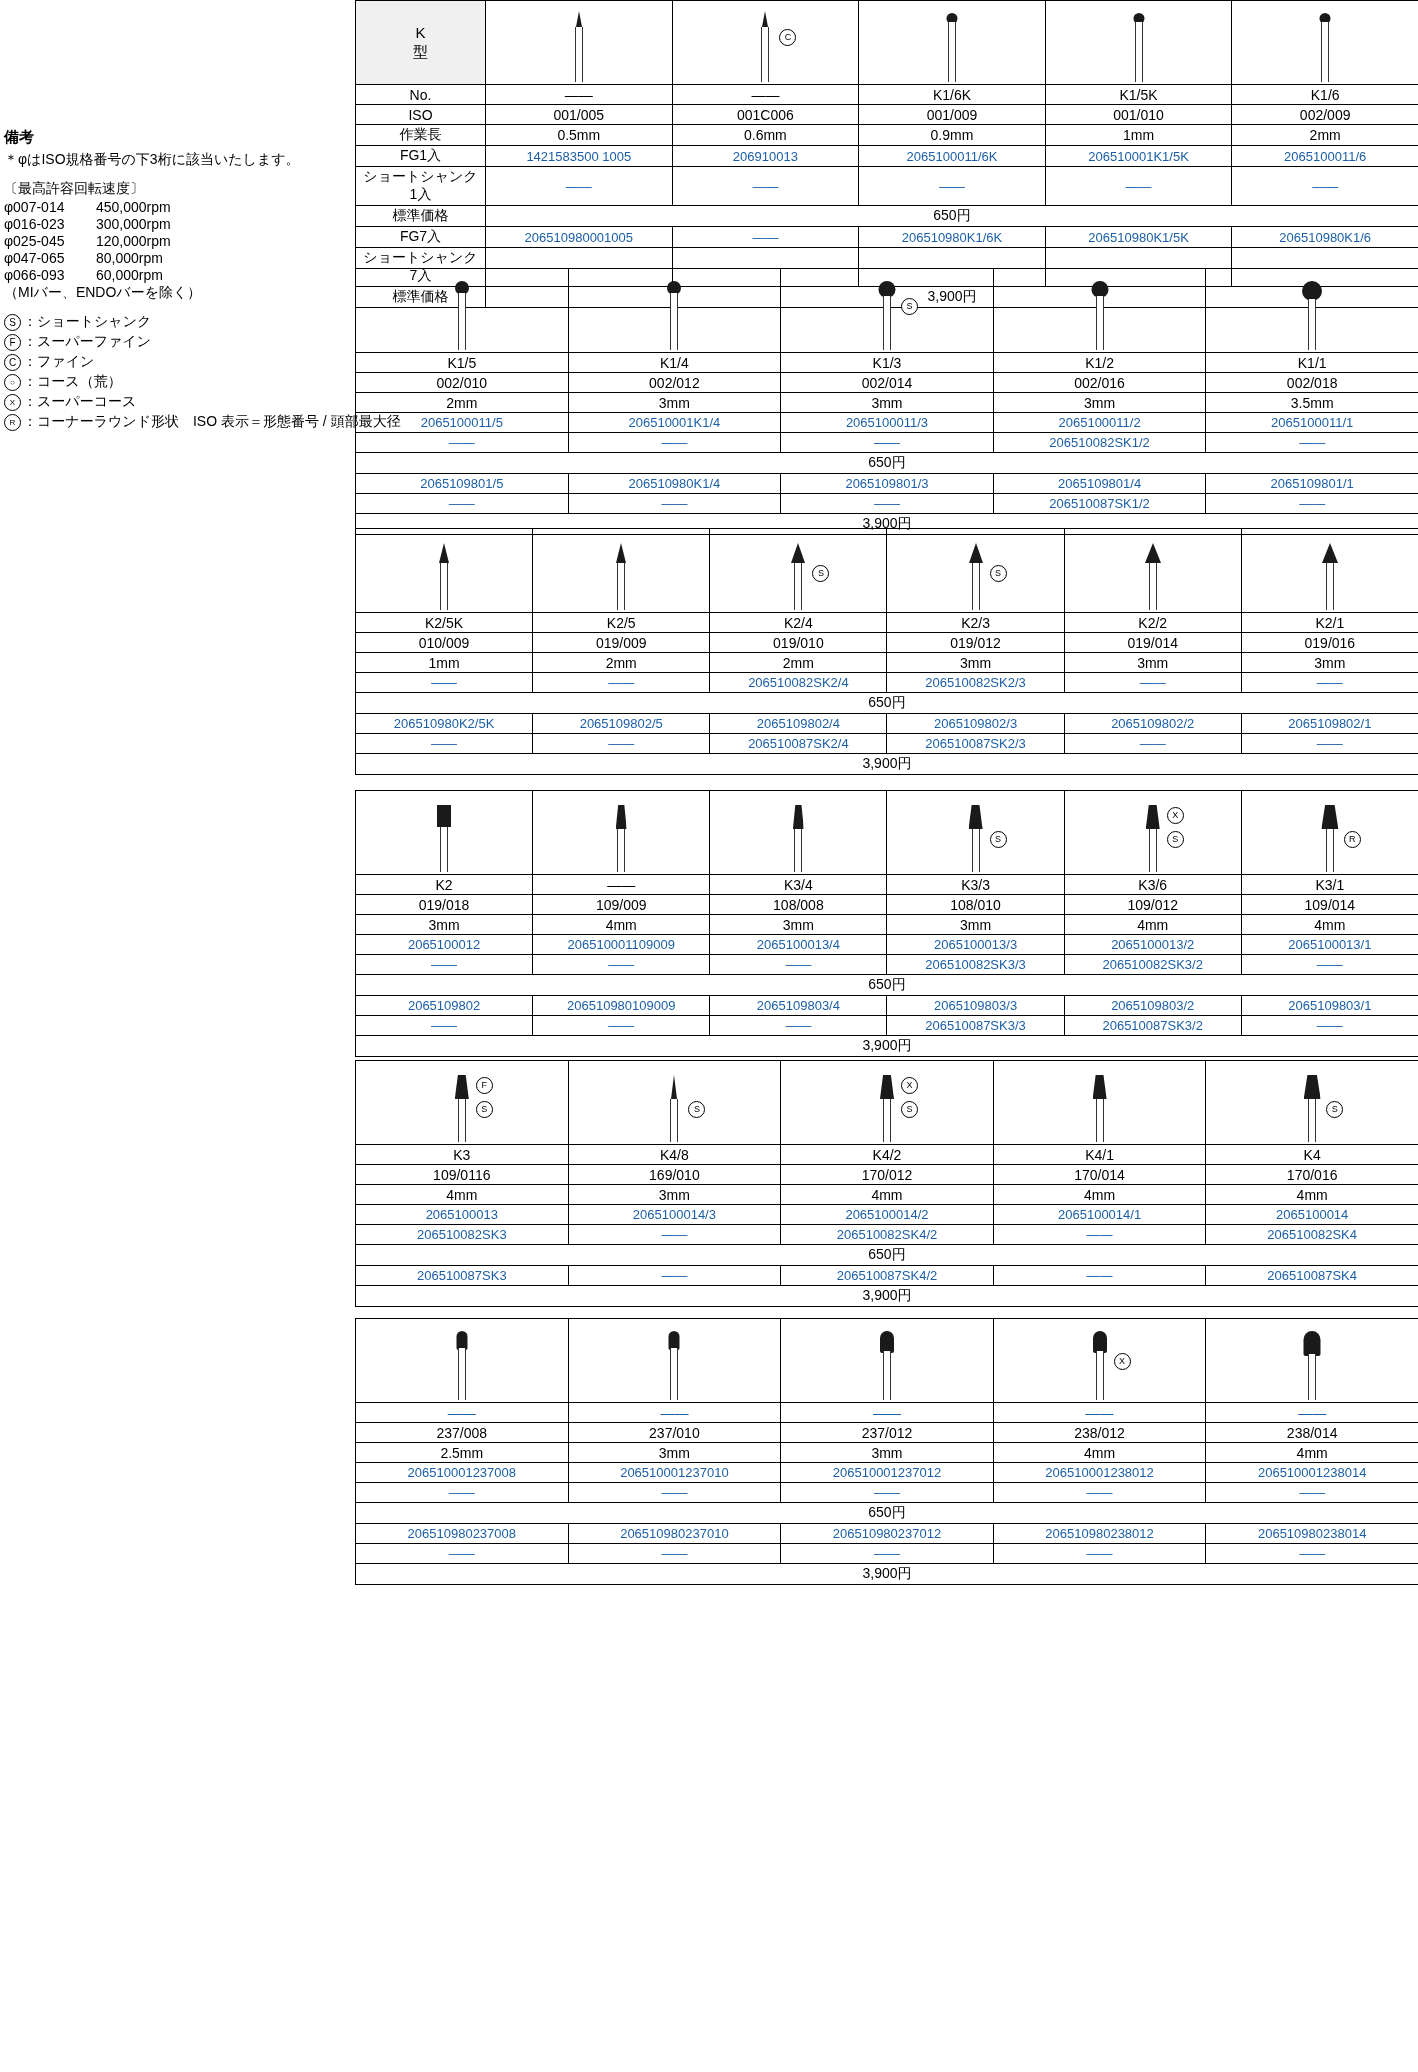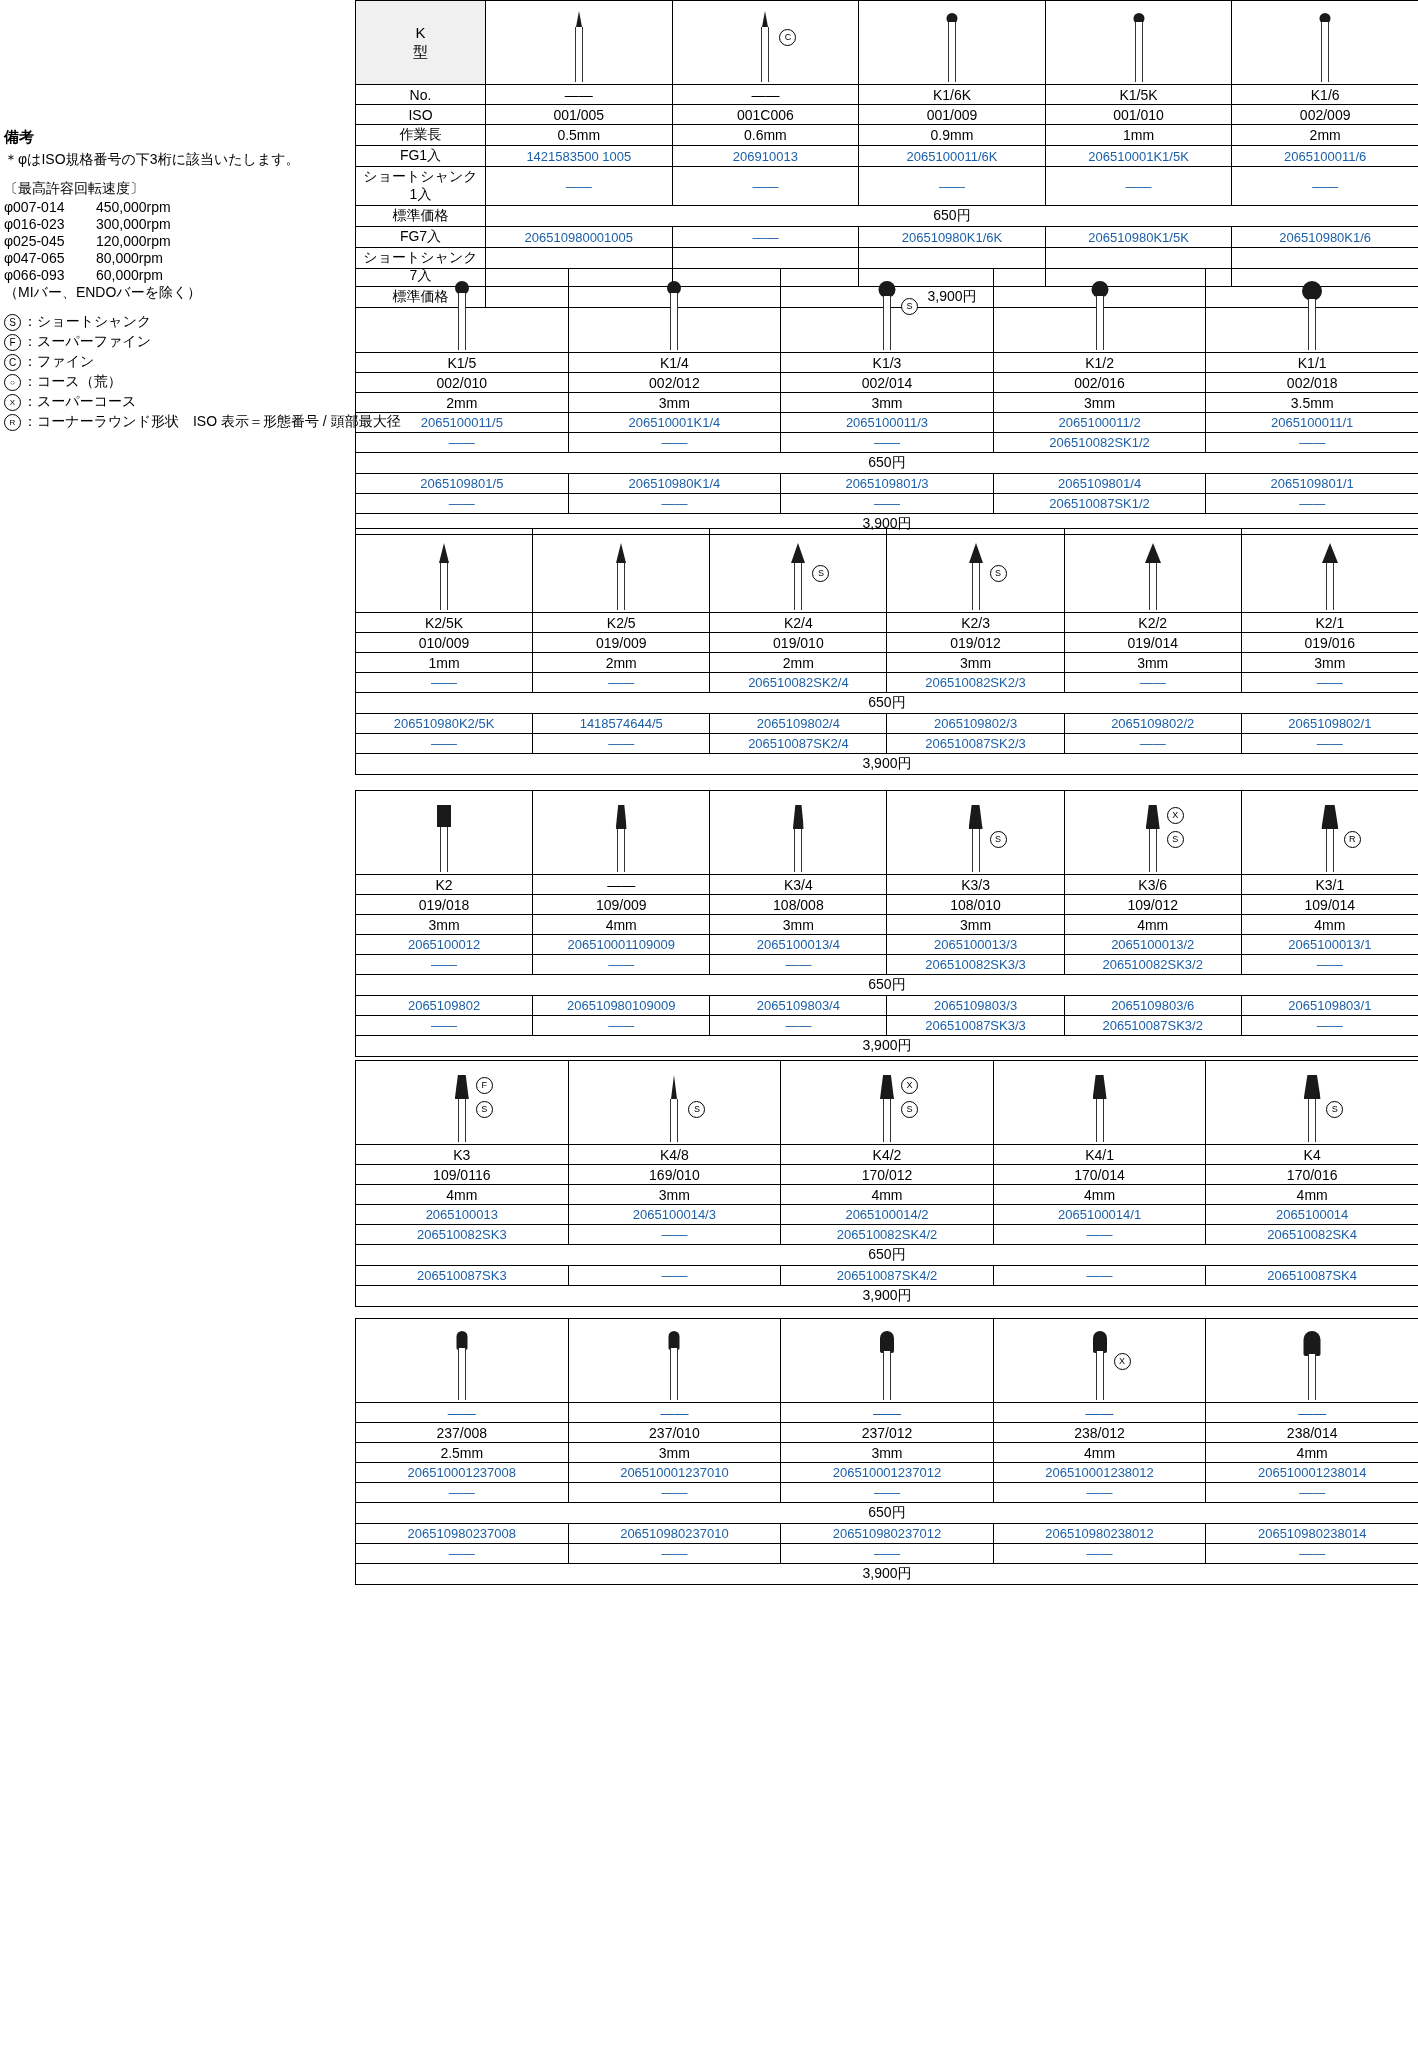--- a/index.html
+++ b/index.html
@@ -360,21 +360,21 @@
           <td class="code">206510082SK2/4</td>
           <td class="code">206510082SK2/3</td>
           <td class="code"><span class="dash">——</span></td>
           <td class="code"><span class="dash">——</span></td>
         </tr>
         <tr>
           <td colspan="6">650円</td>
         </tr>
         <tr>
           <td class="code">206510980K2/5K</td>
-          <td class="code">1418574644/5</td>
+          <td class="code">2065109802/5</td>
           <td class="code">2065109802/4</td>
           <td class="code">2065109802/3</td>
           <td class="code">2065109802/2</td>
           <td class="code">2065109802/1</td>
         </tr>
         <tr>
           <td class="code"><span class="dash">——</span></td>
           <td class="code"><span class="dash">——</span></td>
           <td class="code">206510087SK2/4</td>
           <td class="code">206510087SK2/3</td>
@@ -479,21 +479,21 @@
           <td class="code"><span class="dash">——</span></td>
         </tr>
         <tr>
           <td colspan="6">650円</td>
         </tr>
         <tr>
           <td class="code">2065109802</td>
           <td class="code">206510980109009</td>
           <td class="code">2065109803/4</td>
           <td class="code">2065109803/3</td>
-          <td class="code">2065109803/6</td>
+          <td class="code">2065109803/2</td>
           <td class="code">2065109803/1</td>
         </tr>
         <tr>
           <td class="code"><span class="dash">——</span></td>
           <td class="code"><span class="dash">——</span></td>
           <td class="code"><span class="dash">——</span></td>
           <td class="code">206510087SK3/3</td>
           <td class="code">206510087SK3/2</td>
           <td class="code"><span class="dash">——</span></td>
         </tr>

